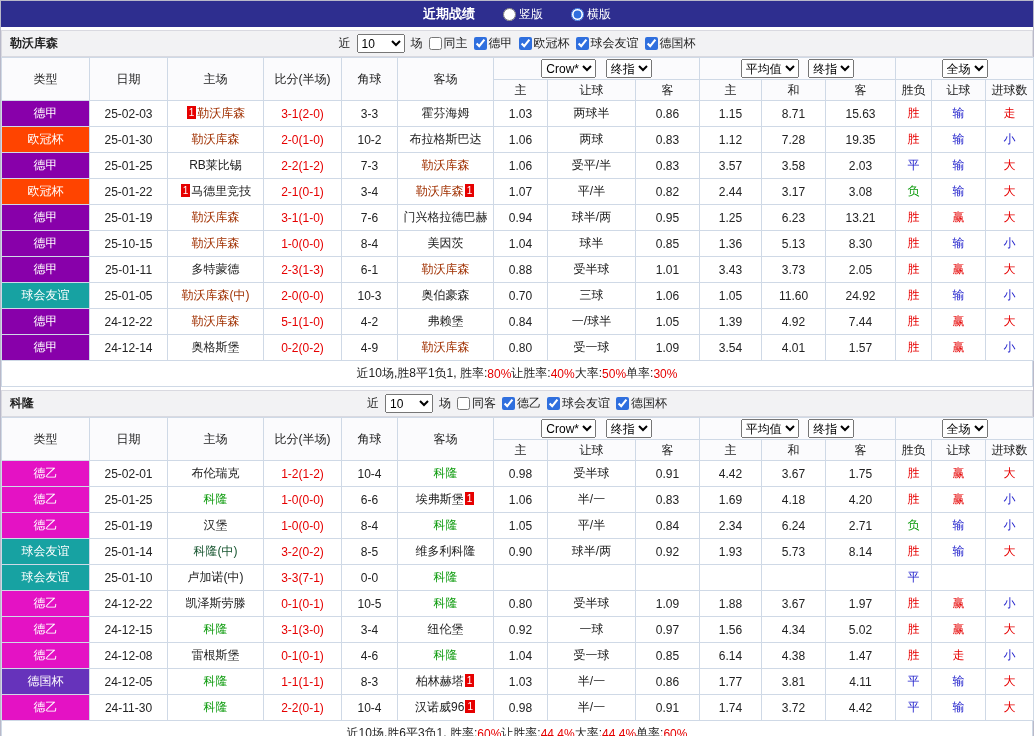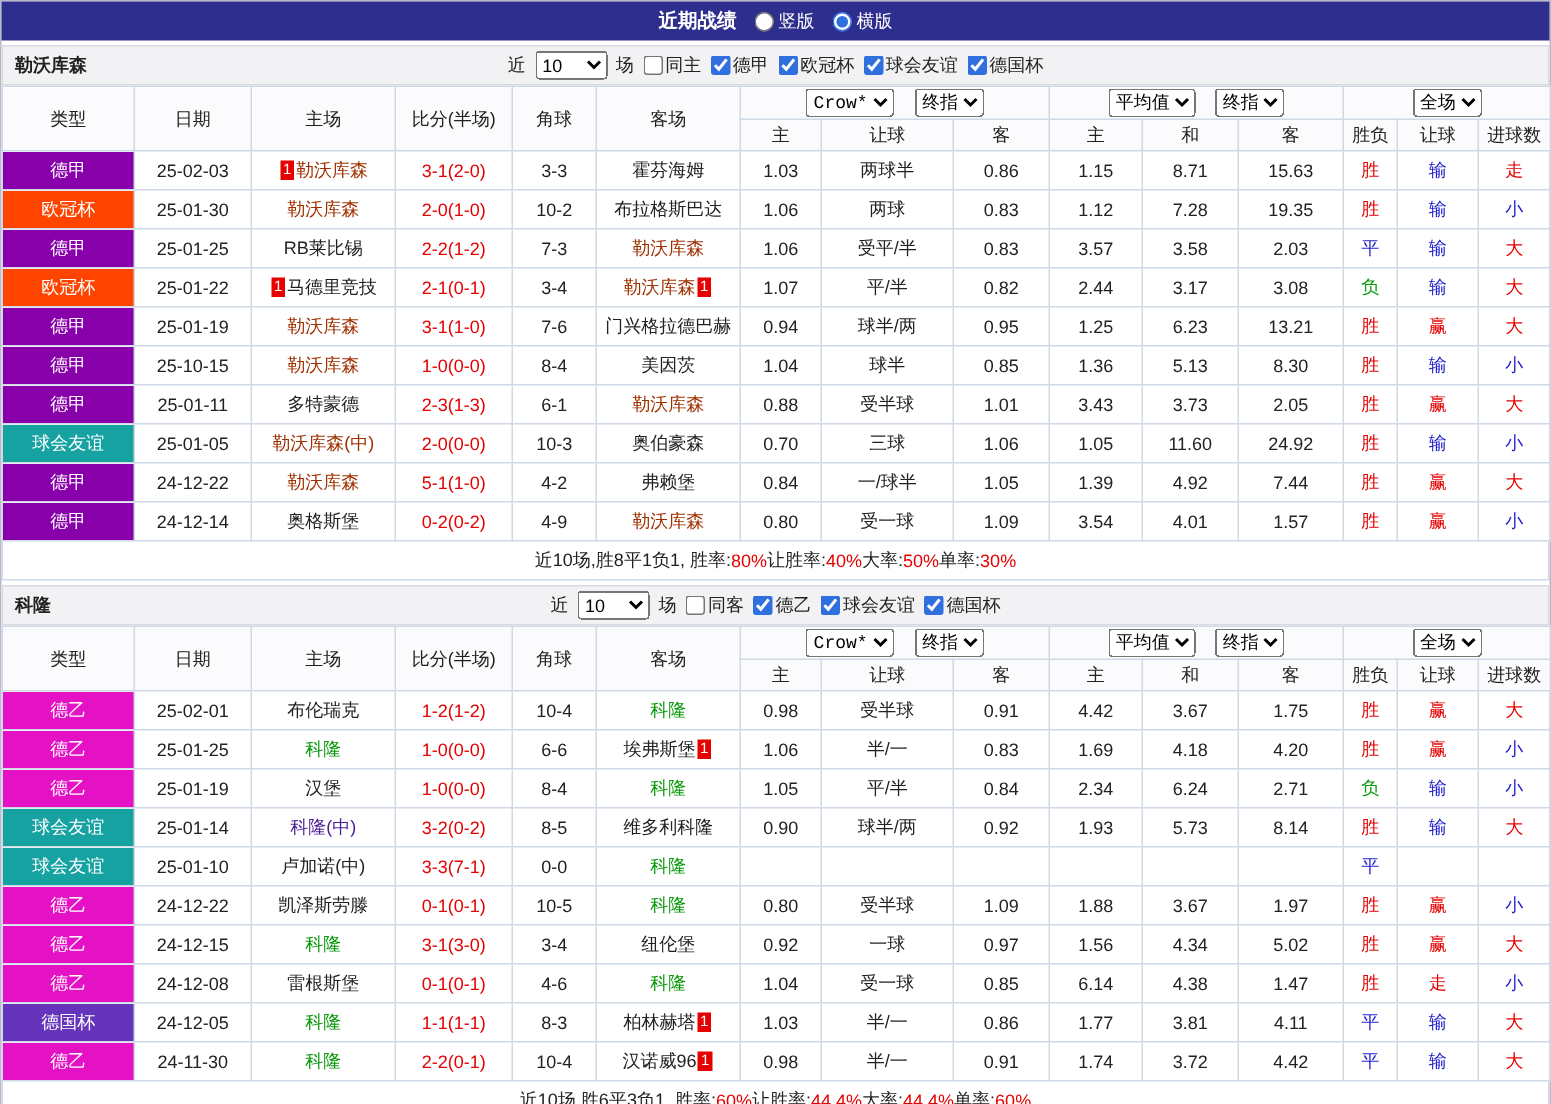--- a/index.html
+++ b/index.html
@@ -1,32 +1,32 @@
 <!DOCTYPE html>
 <html><head>
 <meta charset="utf-8">
 <style>
   * { box-sizing: border-box; margin: 0; padding: 0; }
   body { font-family: "Liberation Sans", "DejaVu Sans", sans-serif; font-size: 12px; color: #222; background: #fff; }
   .page { width: 1034px; border: 1px solid #b9b9c9; background: #fff; }
-  .topbar { height: 26px; background: #2e2e8f; color: #fff; display: flex; align-items: center; justify-content: center; gap: 12px; }
+  .topbar { height: 26px; background: #2e2e8f; color: #fff; display: flex; align-items: center; justify-content: center; gap: 28px; }
   .topbar .title { font-weight: bold; font-size: 13px; }
   .topbar label { display: inline-flex; align-items: center; gap: 3px; cursor: pointer; }
   input[type=checkbox], input[type=radio] { accent-color: #2f6fde; margin: 0; width: 13px; height: 13px; }
   .section { margin-top: 3px; }
   .section-header { position: relative; height: 27px; background: #f2f2f4; border: 1px solid #d9d9e0; display: flex; align-items: center; justify-content: center; }
   .section-title { position: absolute; left: 8px; font-weight: bold; }
   .filters { display: flex; align-items: center; gap: 6px; }
   .filters label { display: inline-flex; align-items: center; gap: 2px; cursor: pointer; }
   select { font-size: 12px; font-family: inherit; height: 19px; }
   .count-select { width: 48px; }
   table { border-collapse: collapse; table-layout: fixed; width: 1032px; }
   th, td { border: 1px solid #cfd9e6; height: 26px; text-align: center; font-weight: normal; white-space: nowrap; overflow: hidden; }
   thead th { background: #fbfbfd; height: 21px; }
-  thead .dd { padding: 1px 0; font-family: Liberation Mono, monospace; }
+  thead .dd { padding: 1px 0; }
   thead .dd select { margin: 0 3px; }
   .type-cell { color: #fff; }
   .score { color: #e60000; }
   .badge { display: inline-block; background: #e60000; color: #fff; font-size: 10px; line-height: 13px; padding: 0 2px; margin: 0 1px; vertical-align: 1px; }
   .summary { height: 26px; border: 1px solid #cfd9e6; border-top: 0; display: flex; align-items: center; justify-content: center; }
   .summary .red { color: #e60000; }
 </style>
 </head>
 <body>
 
@@ -431,21 +431,21 @@
             <td>2.34</td>
             <td>6.24</td>
             <td>2.71</td>
             <td style="color: rgb(10, 154, 10);">负</td>
             <td style="color: rgb(34, 34, 204);">输</td>
             <td style="color: rgb(34, 34, 204);">小</td>
           </tr>
           <tr>
             <td class="type-cell" style="background: rgb(23, 162, 162);">球会友谊</td>
             <td>25-01-14</td>
-            <td><span><span style="color: #4c1d95;">科隆(中)</span></span></td>
+            <td><span><span style="color: #14532d;">科隆(中)</span></span></td>
             <td class="score">3-2(0-2)</td>
             <td>8-5</td>
             <td><span><span>维多利科隆</span></span></td>
             <td>0.90</td>
             <td>球半/两</td>
             <td>0.92</td>
             <td>1.93</td>
             <td>5.73</td>
             <td>8.14</td>
             <td style="color: rgb(230, 0, 0);">胜</td>

